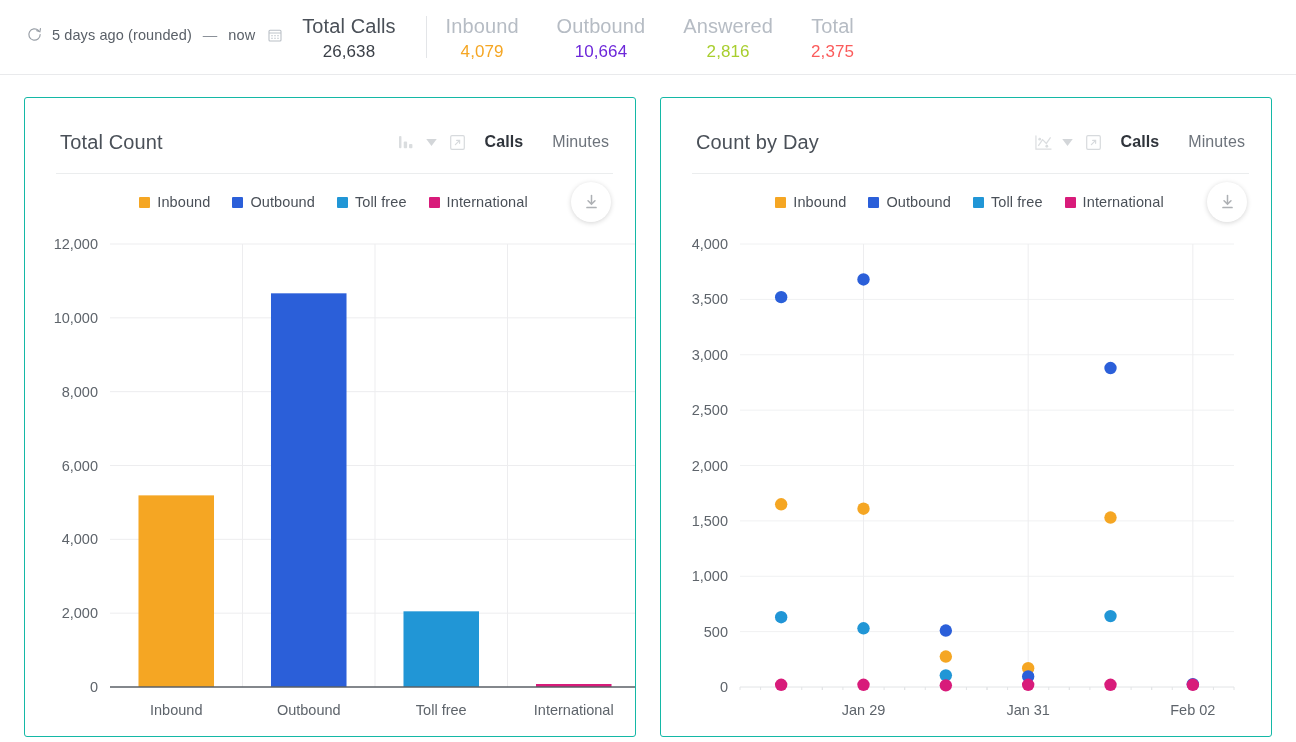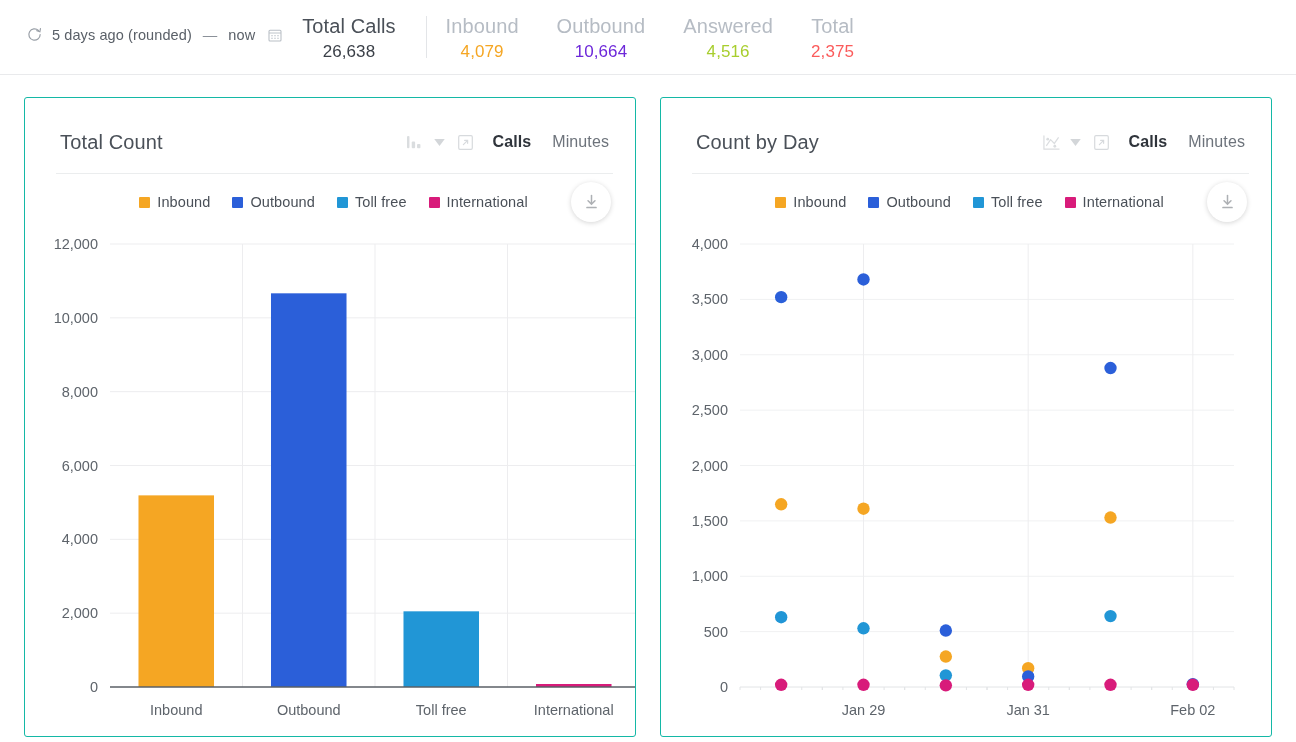--- a/index.html
+++ b/index.html
@@ -87,21 +87,21 @@
     font-size: 20px;
     color: #4a5058;
     font-weight: normal;
     letter-spacing: .15px;
     flex: 1 1 auto;
   }
   .head-tools { display: flex; align-items: center; gap: 9px; }
   .chart-type-icon { width: 19px; height: 17px; display: block; opacity: .82; }
   .caret { width: 11px; height: 7px; display: block; }
   .expand-icon { width: 17px; height: 17px; display: block; margin-left: 3px; }
-  .unit-tabs { display: flex; align-items: center; gap: 21px; margin-left: 19px; }
+  .unit-tabs { display: flex; align-items: center; gap: 29px; margin-left: 19px; }
   .unit-tab { font-size: 16px; color: #6d737b; letter-spacing: .1px; cursor: pointer; }
   .unit-tab.active { color: #2f343b; font-weight: bold; }
 
   .card-divider {
     height: 1px;
     background: #ebedee;
     margin: 9px 22px 0 24px;
   }
 
   
@@ -179,21 +179,21 @@
     <div class="stat muted">
       <div class="stat-label">Inbound</div>
       <div class="stat-value" style="color:#F5A623">4,079</div>
     </div>
     <div class="stat muted">
       <div class="stat-label">Outbound</div>
       <div class="stat-value" style="color:#6d28d9">10,664</div>
     </div>
     <div class="stat muted">
       <div class="stat-label">Answered</div>
-      <div class="stat-value" style="color:#A8CE2E">4,516</div>
+      <div class="stat-value" style="color:#A8CE2E">2,816</div>
     </div>
     <div class="stat muted">
       <div class="stat-label">Total</div>
       <div class="stat-value" style="color:#FB5B5B">2,375</div>
     </div>
   </div>
 </div>
 
 <div class="cards">
 

